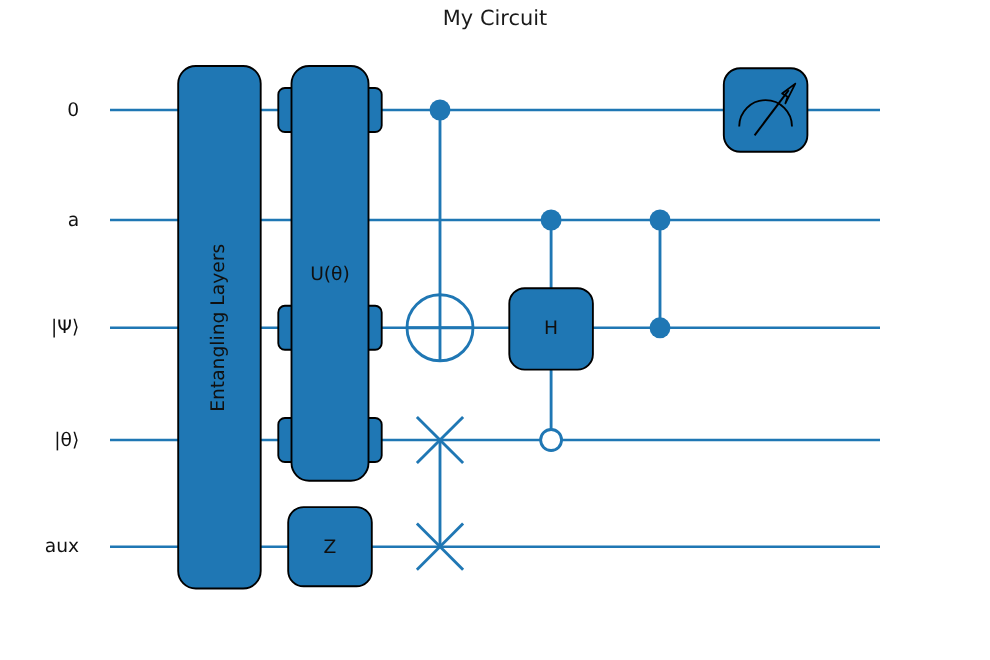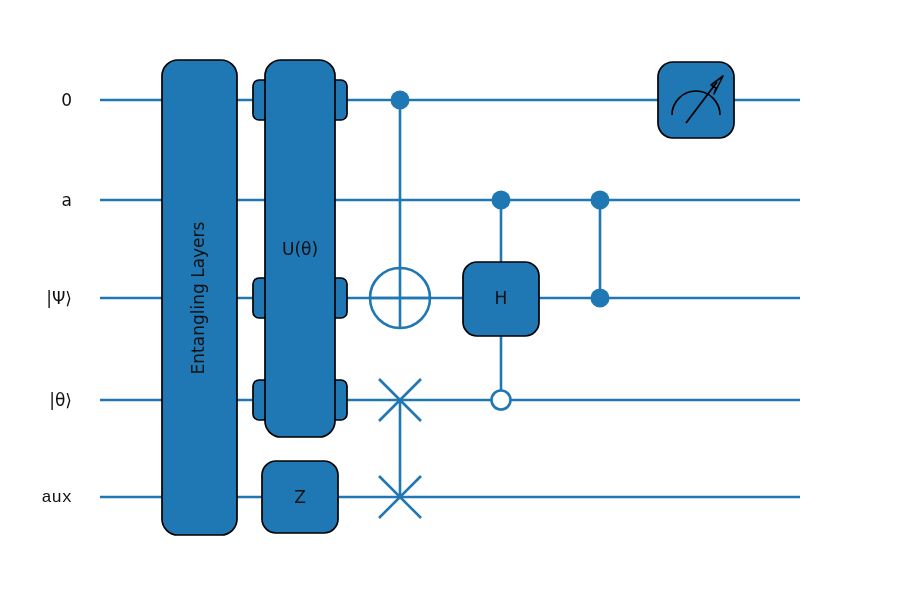--- a/index.html
+++ b/index.html
@@ -44,26 +44,27 @@
     fill: #101010;
     text-anchor: middle;
     dominant-baseline: middle;
   }
 </style>
 </head>
 <body>
 
 <div id="canvas" style="background: rgb(255, 255, 255);">
 
+  <div id="title">My Circuit</div>
 
   <div class="wire-label" style="left:0; width:72px; top:100px;">0</div>
   <div class="wire-label" style="left:0; width:72px; top:200px;">a</div>
   <div class="wire-label" style="left:0; width:72px; top:298px;">|Ψ⟩</div>
   <div class="wire-label" style="left:0; width:72px; top:400px;">|θ⟩</div>
-  <div class="wire-label" style="left:0; width:72px; top:497px;font-family:Liberation Mono, monospace;">aux</div>
+  <div class="wire-label" style="left:0; width:72px; top:497px;">aux</div>
 
   <svg id="circuit" width="900" height="600">
 
     <g>
       <line x1="100" y1="100" x2="800" y2="100" stroke="#1f77b4" stroke-width="2.4"></line>
       <line x1="100" y1="200" x2="800" y2="200" stroke="#1f77b4" stroke-width="2.4"></line>
       <line x1="100" y1="298" x2="800" y2="298" stroke="#1f77b4" stroke-width="2.4"></line>
       <line x1="100" y1="400" x2="800" y2="400" stroke="#1f77b4" stroke-width="2.4"></line>
       <line x1="100" y1="497" x2="800" y2="497" stroke="#1f77b4" stroke-width="2.4"></line>
     </g>

